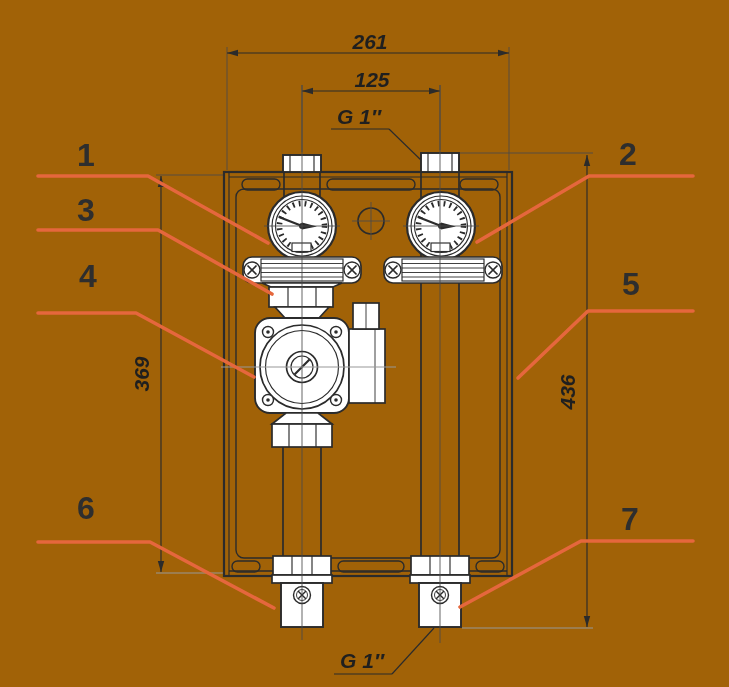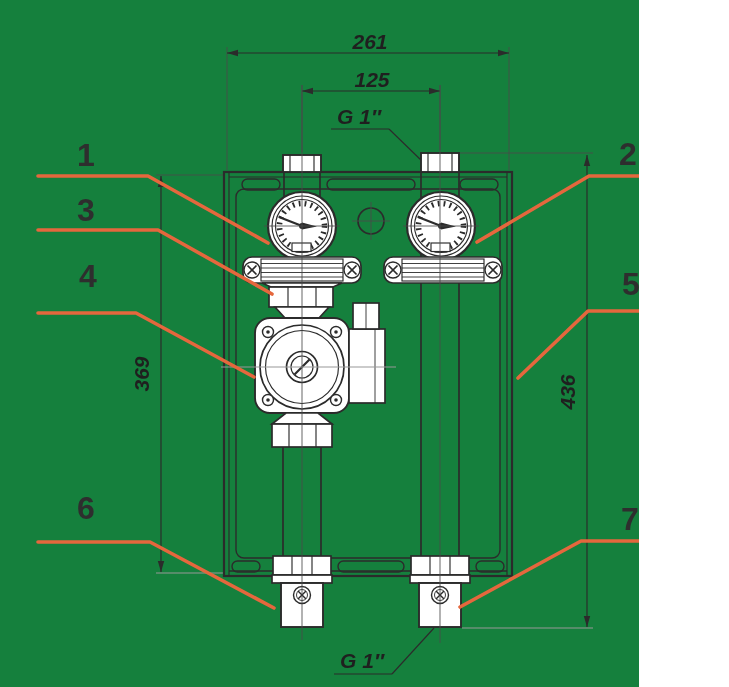--- a/index.html
+++ b/index.html
@@ -1,16 +1,16 @@
 <!DOCTYPE html>
 <html><head>
 <meta charset="utf-8">
 <style>
   html,body{margin:0;padding:0;background:#ffffff;}
-  .stage{position:relative;width:639px;height:687px;background:#15803d;overflow:hidden;
+  .stage{position:relative;width:729px;height:687px;background:#a16207;overflow:hidden;
          font-family:"Liberation Sans",sans-serif;}
   svg{display:block;}
   .s{stroke:#2b2b2b;fill:none;}
   .w08{stroke-width:0.9;}
   .w1{stroke-width:1.15;}
   .w13{stroke-width:1.4;}
   .w16{stroke-width:1.7;}
   .w19{stroke-width:1.9;}
   .w2{stroke-width:2.2;}
   .wf{fill:#ffffff;}

